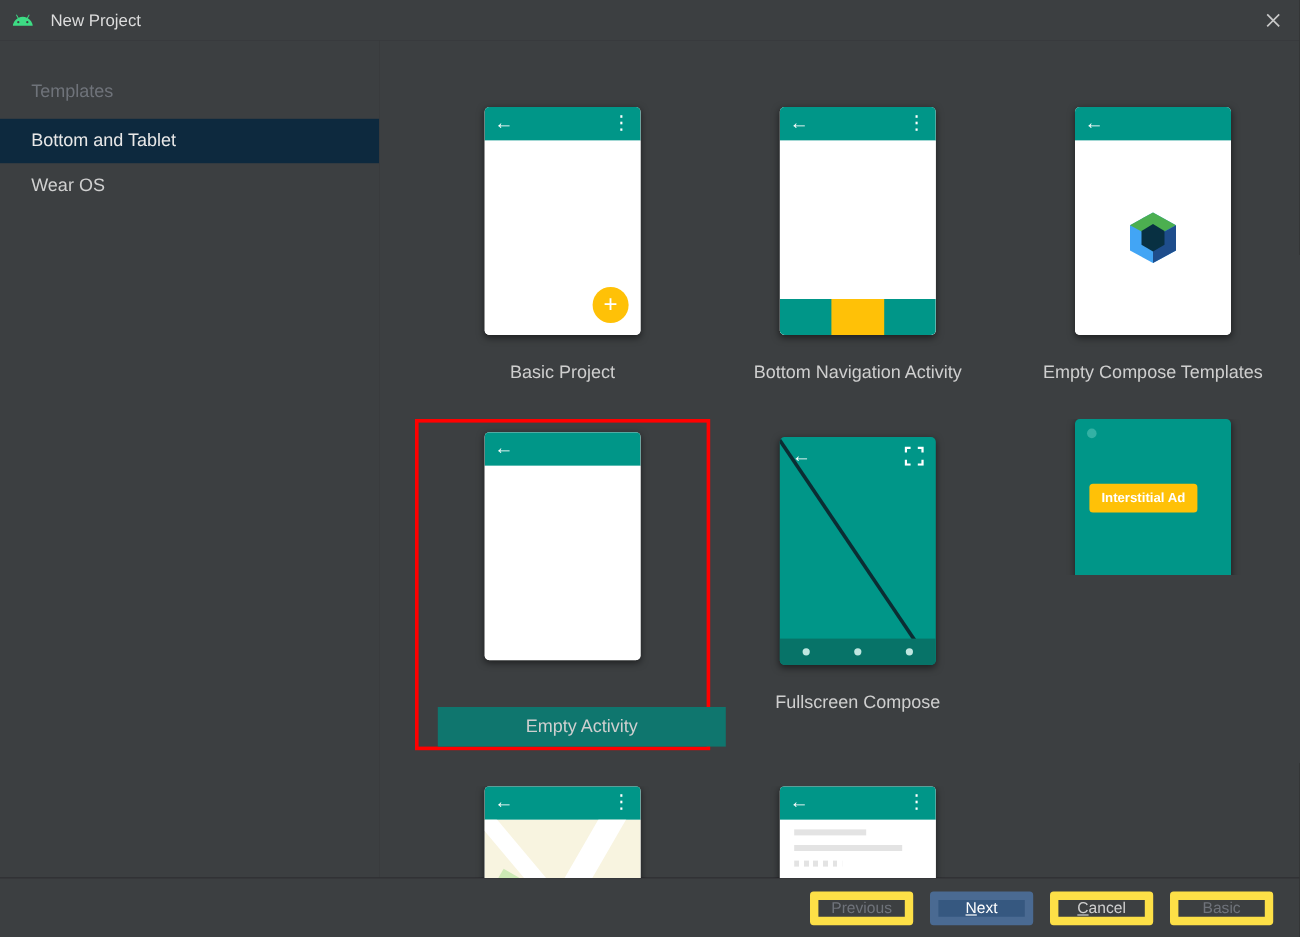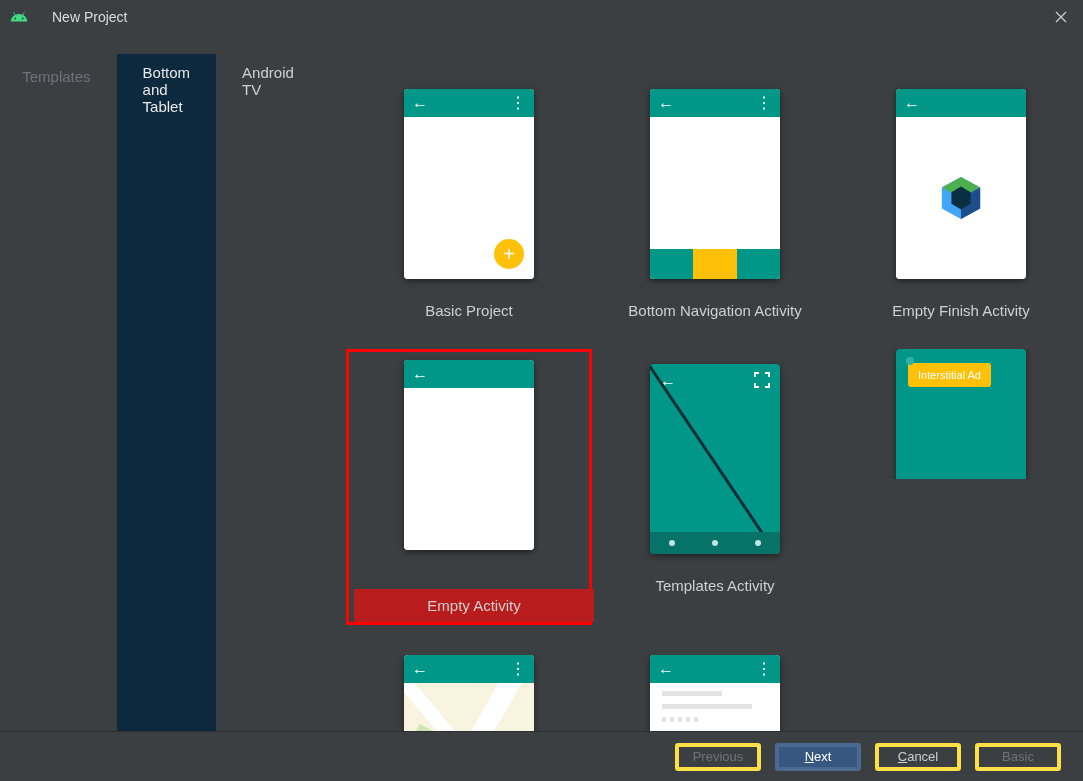--- a/index.html
+++ b/index.html
@@ -10,21 +10,21 @@
     color: #d0d0d0;
     overflow: hidden;
     position: relative;
   }
   
   .titlebar {
     height: 34px;
     background: #3c3f41;
     display: flex; align-items: center;
     padding: 0 10px;
-    gap: 24px;
+    gap: 14px;
   }
   .titlebar .title { font-size: 14px; color: #dcdcdc; }
   .close-btn {
     margin-left: auto;
     width: 24px; height: 24px;
     display:flex;align-items:center;justify-content:center;
     color:#c8c8c8; font-size:16px;
     cursor: pointer;
   }
   .android-icon { width:18px;height:18px; }
@@ -32,23 +32,22 @@
   
   .content {
     display:flex;
     height: calc(100% - 34px - 50px);
   }
 
   
   .sidebar {
     width: 316px;
     background:#3c3f41;
-    display:flex;flex-direction:row;
+    display:flex;flex-direction:column;
     padding-top:20px;
-    justify-content:center;
   }
   .sidebar-heading {
     font-size:15px; color:#6f737a;
     padding: 14px 26px;
   }
   .sidebar-item {
     font-size:15px; color:#d0d0d0;
     padding: 10px 26px;
     cursor:pointer;
   }
@@ -88,23 +87,23 @@
     height:276px;
     position:relative;
     align-items:flex-start;
     padding-top:8px;
   }
   .tile-label {
     color:#cfcfcf; font-size:15px;
     margin-top:8px;text-align:center;
   }
   .tile.selected .tile-label{
-    background:#b91c1c;
+    background:#0f766e;
     width:100%; padding:8px 0;
-    position:absolute;bottom:0;left:5px;
+    position:absolute;bottom:0;left:16px;
     margin:0;
   }
   
   .gallery::-webkit-scrollbar{width:10px;}
   .gallery::-webkit-scrollbar-thumb{background:#5a5d61;border-radius:5px;}
   .gallery::-webkit-scrollbar-track{background:#3c3f41;}
 
   
   .phone {
     width:130px;height:190px;background:#fff;border-radius:4px;
@@ -149,21 +148,21 @@
   }
   .fs-line{position:absolute;top:0;left:0;width:220px;height:3px;background:#0b2d33;transform-origin:top left;transform:rotate(56deg);}
   .fs-arrow{position:absolute;top:8px;left:10px;color:#fff;font-size:16px;font-weight:bold;}
   .fs-expand{position:absolute;top:8px;right:10px;width:16px;height:16px;}
   .fs-navbar{position:absolute;bottom:0;left:0;right:0;height:22px;background:#077368;display:flex;align-items:center;justify-content:space-around;}
   .fs-navbar .dot{width:6px;height:6px;border-radius:50%;background:#bfe6e0;}
 
   
   .ads-phone{background:#009688;width:130px;height:190px;border-radius:4px;box-shadow:0 2px 6px rgba(0,0,0,.5);padding:14px 12px;position:relative;}
   .ads-phone .camdot{width:8px;height:8px;border-radius:50%;background:#33b1a4;position:absolute;top:8px;left:10px;}
-  .ads-btn{background:#ffc107;color:#fff;font-size:11px;padding:6px 10px;border-radius:3px;display:inline-block;font-weight:normal;}
+  .ads-btn{background:#ffc107;color:#fff;font-size:11px;padding:6px 10px;border-radius:3px;display:inline-block;margin-top:40px;font-weight:bold;}
 
   
   .map-body{flex:1;position:relative;background:#f8f4e0;overflow:hidden;}
   .road{position:absolute;background:#fff;}
   .road.r1{width:20px;height:200%;transform:rotate(30deg);left:20px;top:-30px;}
   .road.r2{width:14px;height:200%;transform:rotate(-40deg);left:80px;top:-60px;}
   .park{position:absolute;width:50px;height:50px;background:#cce8b5;transform:rotate(30deg);top:50px;left:0;}
 
   
   .md-line{height:5px;background:#e3e3e3;margin:8px 12px;}
@@ -174,21 +173,21 @@
 
   
   .footer {
     height:50px;background:#3c3f41;
     display:flex;align-items:center;justify-content:flex-end;
     gap:14px;padding:0 22px;
     border-top:1px solid #2d2f31;
   }
   .btn {
     min-width:86px;height:28px;
-    border:4px solid #fde047;border-radius:3px;
+    border:7px solid #fde047;border-radius:3px;
     background:transparent;color:#cfcfcf;font-size:13px;
     display:flex;align-items:center;justify-content:center;
     cursor:pointer;
   }
   .btn.disabled{color:#6f737a;cursor:default;}
   .btn.primary{background:#365880;border-color:#4a6a92;color:#fff;}
   .mnemonic{text-decoration:underline;}
 </style>
 </head>
 <body>
@@ -203,21 +202,21 @@
         <path stroke="#c8c8c8" stroke-width="1.4" d="M1 1L11 11M11 1L1 11"></path>
       </svg>
   </div>
 </div>
 
 <div class="content">
 
   <div class="sidebar">
     <div class="sidebar-heading">Templates</div>
     <div class="sidebar-item selected"><span>Bottom and Tablet</span></div>
-    <div class="sidebar-item"><span>Android TV</span></div>
+    <div class="sidebar-item"><span>Wear OS</span></div>
   </div>
 
   <div class="gallery-wrap">
     <div class="gallery">
 
 
       <div class="tile">
         <div class="thumb-outer">
           <div class="phone">
             <div class="appbar">
@@ -260,21 +259,21 @@
             <div class="phone-body">
               <svg class="hexagon" viewBox="0 0 48 48">
                 <polygon points="24,2 44,13 44,35 24,46 4,35 4,13" fill="#42a5f5"></polygon>
                 <polygon points="24,2 44,13 24,24 4,13" fill="#4caf50"></polygon>
                 <polygon points="24,24 44,13 44,35 24,46" fill="#1e4d8c"></polygon>
                 <polygon points="14,18 24,12 34,18 34,30 24,36 14,30" fill="#083042"></polygon>
               </svg>
             </div>
           </div>
         </div>
-        <div class="tile-label">Empty Finish Activity</div>
+        <div class="tile-label">Empty Compose Templates</div>
       </div>
 
       <div class="tile selected">
         <div class="thumb-outer">
           <div class="phone">
             <div class="appbar">
                 <span class="arrow-back">←</span>
               </div>
             <div class="phone-body"></div>
           </div>
@@ -290,21 +289,21 @@
             <svg class="fs-expand" viewBox="0 0 16 16">
                 <path stroke="#fff" stroke-width="2" fill="none" d="M1 5V1h4M15 5V1h-4M1 11v4h4M15 11v4h-4"></path>
               </svg>
             <div class="fs-navbar">
                 <div class="dot"></div>
                 <div class="dot"></div>
                 <div class="dot"></div>
               </div>
           </div>
         </div>
-        <div class="tile-label">Templates Activity</div>
+        <div class="tile-label">Fullscreen Compose</div>
       </div>
 
       <div class="tile partial">
         <div class="thumb-outer">
           <div class="ads-phone">
             <div class="camdot"></div>
             <div class="ads-btn">Interstitial Ad</div>
             
             
           </div>

